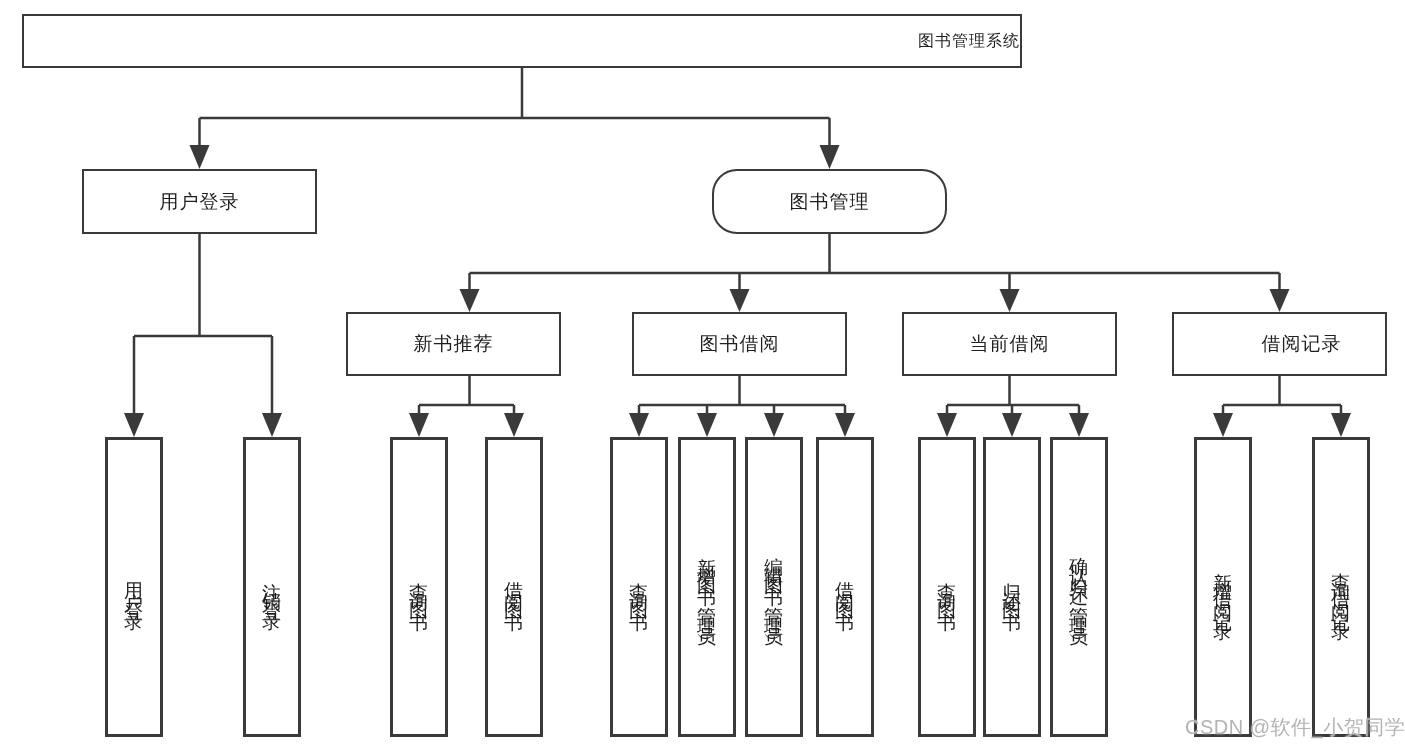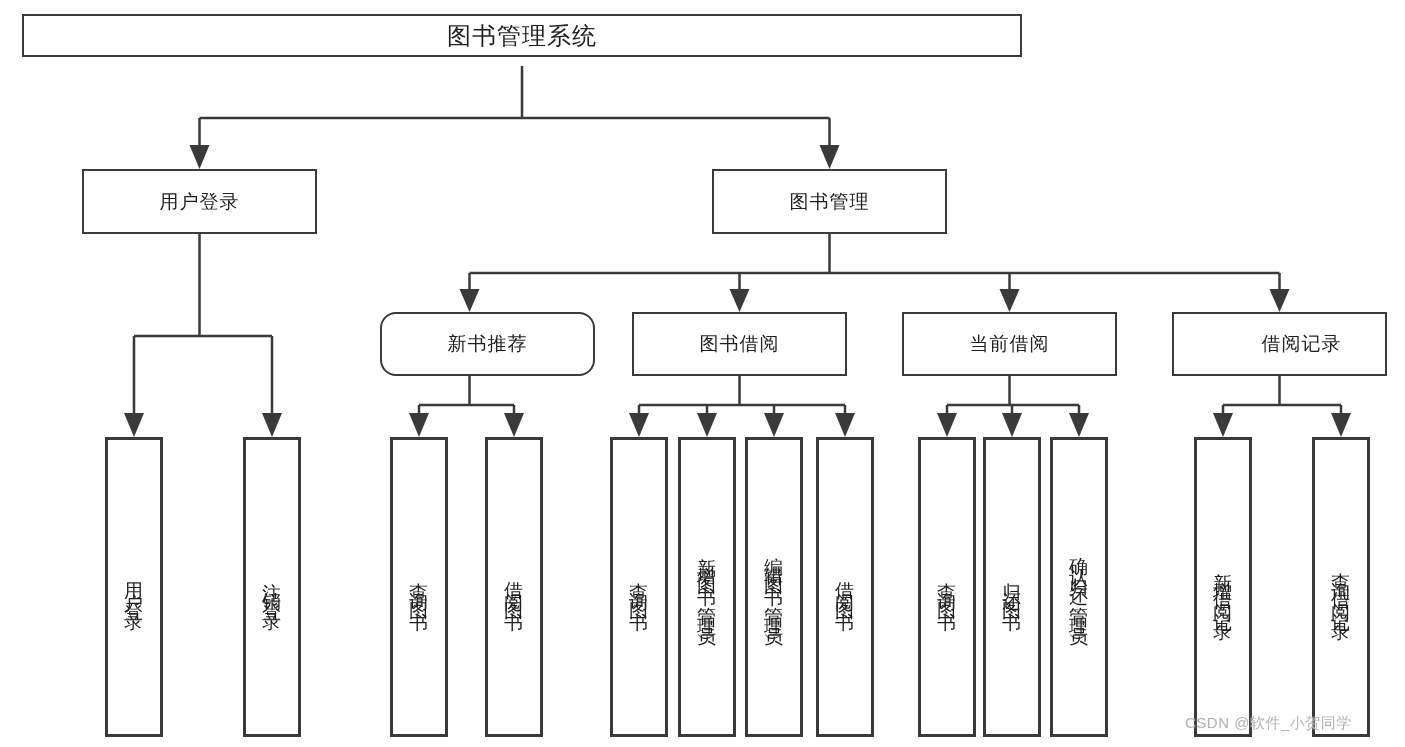--- a/index.html
+++ b/index.html
@@ -28,23 +28,24 @@
     background: #ffffff;
     border: 2px solid #3a3a3a;
     display: flex;
     align-items: center;
     justify-content: center;
     color: #1f1f1f;
     z-index: 2;
     text-align: center;
   }
   .box.root {
-    left: 22px; top: 14px; width: 1000px; height: 43px;
-    font-size: 24px;
+    left: 22px; top: 14px; width: 1000px; height: 54px;
+    font-size: 16px;
     letter-spacing: 1px;
+    justify-content: flex-end;
   }
   .box.branch {
     font-size: 19px;
     letter-spacing: 1px;
   }
   .box.l2 { top: 169px; width: 235px; height: 65px; }
   .box.l3 { top: 312px; width: 215px; height: 64px; }
   .box.leaf {
     top: 437px;
     width: 58px;
@@ -57,21 +58,21 @@
     text-orientation: mixed;
     letter-spacing: 10px;
     line-height: 1;
     display: block;
   }
   #watermark {
     position: absolute;
     left: 1185px;
     top: 714px;
     z-index: 6;
-    font-size: 15px;
+    font-size: 20px;
     color: #b3b3b3;
     letter-spacing: 0.5px;
     white-space: nowrap;
     text-shadow: 0 0 2px #ffffff;
   }
 </style>
 </head>
 <body>
 
 <div id="stage">
@@ -119,25 +120,25 @@
     </g>
   </svg>
 
   <div class="box root">
     <span>图书管理系统</span>
   </div>
 
   <div class="box branch l2" style="left:82px;">
     <span>用户登录</span>
   </div>
-  <div class="box branch l2" style="left:712px;">
+  <div class="box branch l2" style="left:712px;border-radius:25px;">
     <span>图书管理</span>
   </div>
 
-  <div class="box branch l3" style="left:380px;border-radius:16px;">
+  <div class="box branch l3" style="left:346px;">
     <span>新书推荐</span>
   </div>
   <div class="box branch l3" style="left:902px;">
     <span>当前借阅</span>
   </div>
   <div class="box branch l3" style="left:632px;">
     <span>图书借阅</span>
   </div>
   <div class="box branch l3" style="left:1172px;padding-left:44px;">
     <span>借阅记录</span>

